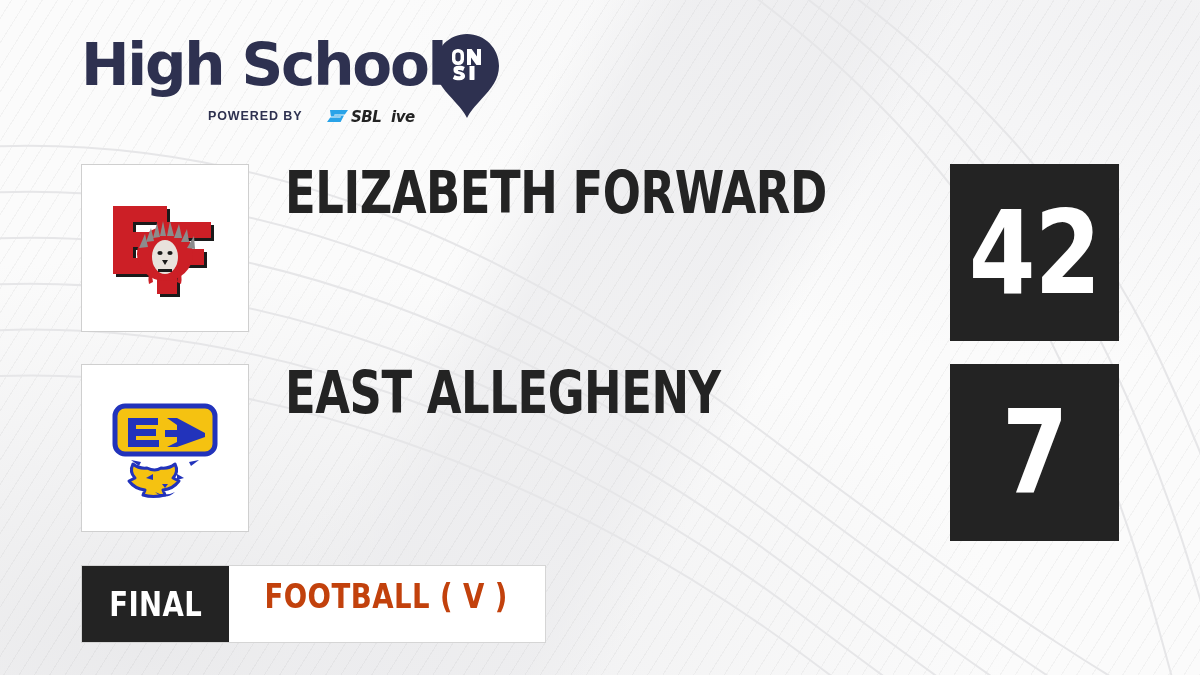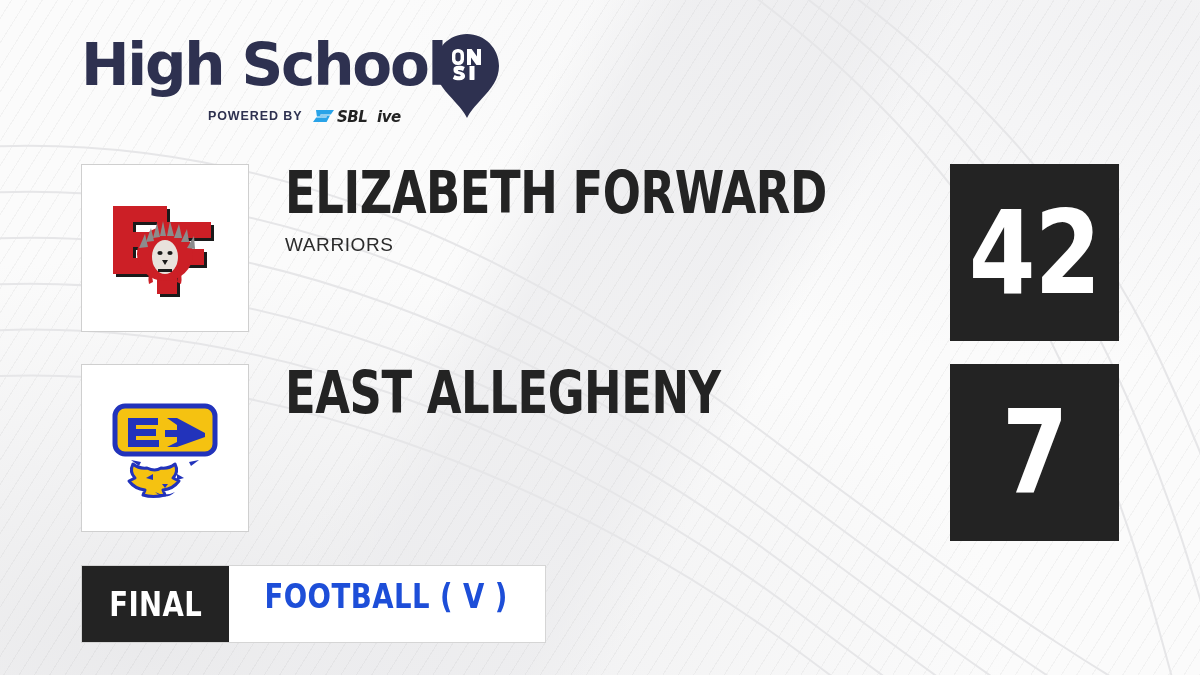--- a/index.html
+++ b/index.html
@@ -75,21 +75,21 @@
     width: 68px;
     height: 88px;
   }
   #brand-pin svg { display: block; }
   #powered-row {
     position: absolute;
     left: 127px;
     top: 72px;
     display: flex;
     align-items: center;
-    gap: 9px;
+    gap: 23px;
     white-space: nowrap;
   }
   #powered-label {
     font-family: "Liberation Sans", sans-serif;
     font-weight: bold;
     font-size: 12.5px;
     letter-spacing: 0.9px;
     color: #2e3150;
   }
   #sblive-mark {
@@ -191,21 +191,21 @@
     display: flex;
     align-items: center;
     justify-content: center;
     font-family: "DejaVu Sans Condensed", "Liberation Sans Narrow", "Liberation Sans", sans-serif;
     font-weight: bold;
     font-size: 34px;
     letter-spacing: 0.5px;
   }
   #status-sport {
     background: #ffffff;
-    color: #1d4ed8;
+    color: #c2410c;
     display: flex;
     align-items: center;
     padding: 0 24px 16px 22px;
     font-family: "DejaVu Sans Condensed", "Liberation Sans Narrow", "Liberation Sans", sans-serif;
     font-weight: bold;
     font-size: 34px;
     letter-spacing: 0.5px;
     white-space: nowrap;
   }
   #status-state span, #status-sport span { transform: scaleX(0.9); transform-origin: center; display:block; }
@@ -293,21 +293,20 @@
               <path d="M-7 15 h14 v3 h-14 Z"></path>
             </g>
             <path d="M-13 12 q-5 10 -3 18 l4-2 q-2-8 2-14 Z" fill="#CC1F26"></path>
             <path d="M13 12 q5 10 3 18 l-4-2 q2-8 -2-14 Z" fill="#CC1F26"></path>
           </g>
         </g>
       </svg>
     </div>
     <div class="team-text">
       <div class="team-name">ELIZABETH FORWARD</div>
-      <div class="team-mascot">WARRIORS</div>
     </div>
     <div class="score-box">
       <div class="score-value">42</div>
     </div>
   </div>
 
   <div class="team-row" id="team-row-1">
     <div class="logo-card">
       <svg width="140" height="140" viewBox="0 0 140 140" xmlns="http://www.w3.org/2000/svg">
         <g>

